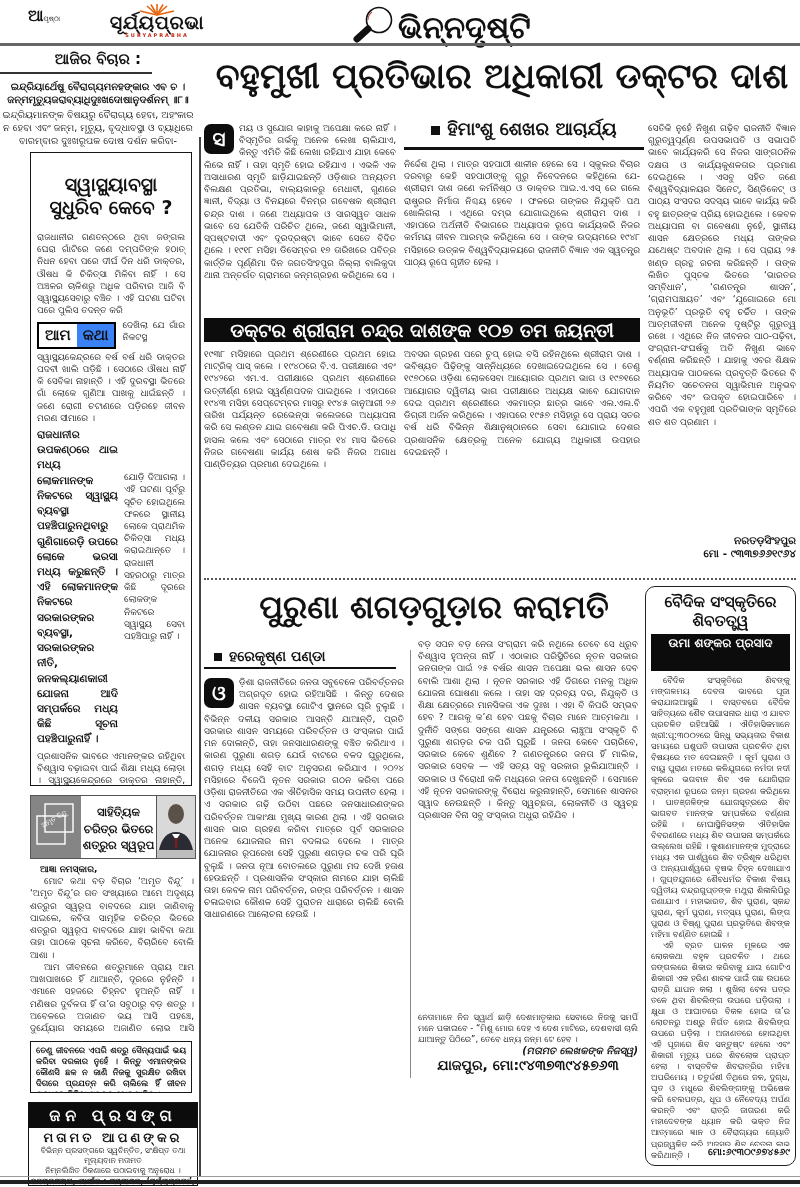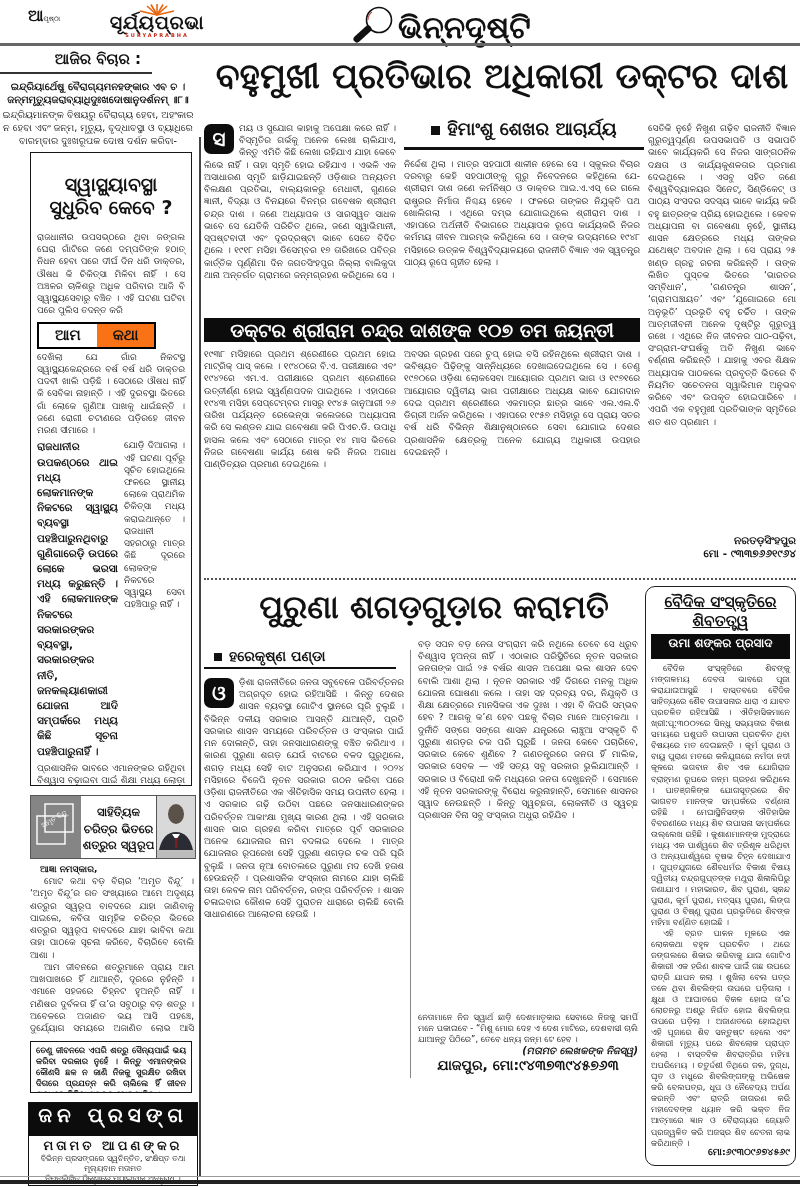--- a/index.html
+++ b/index.html
@@ -19,26 +19,26 @@
   
   .dropcap{float:left;width:30px;height:30px;background:#0d0d0d;color:#fff;border-radius:7px;
            font-size:20px;font-weight:bold;text-align:center;line-height:30px;margin:2px 5px 1px 0;}
   
   .blackbar{background:#0c0c0c;color:#ffffff;font-weight:bold;text-align:center;}
   
   .boxed{border:1.5px solid #161616;background:#fff;}
   .dotted-sep{border-top:2px dotted #555;height:0;}
   
   .amkatha{float:left;display:flex;border:2px solid #000;margin:3px 6px 2px 0;}
-  .amkatha span{padding:2px 16px;font-size:15px;font-weight:bold;line-height:19px;}
-  .amkatha .w2{background:#f97316;}
+  .amkatha span{padding:2px 6px;font-size:15px;font-weight:bold;line-height:19px;}
+  .amkatha .w2{background:#3b82f6;}
   
   .quoterow{display:flex;gap:6px;margin-top:3px;}
   .pullq{width:57%;font-size:10.5px;line-height:1.45;font-weight:bold;}
-  .qside{width:43%;}
+  .qside{width:43%;margin-top:44px;}
   
   .featban{display:flex;background:#8f8f8f;border:1px solid #555;}
   
   .bl-sq{display:inline-block;width:9px;height:9px;background:#111;margin-right:7px;}
 </style>
 </head>
 <body>
 
 <div id="page">
 
@@ -81,21 +81,21 @@
 
   <div class="abs ctr b" style="left:0;top:50px;width:196px;font-size:15px;">ଆଜିର ବିଚାର :</div>
   <div class="abs" style="left:0;top:72px;width:152px;height:2px;background:#333;"></div>
 
   <div class="abs ctr b" style="left:2px;top:80px;width:192px;font-size:10px;line-height:1.35;">ଇନ୍ଦ୍ରିୟାର୍ଥେଷୁ ବୈରାଗ୍ୟମନହଙ୍କାର ଏବ ଚ ।</div>
   <div class="abs ctr b" style="left:2px;top:93px;width:192px;font-size:10px;line-height:1.35;">ଜନ୍ମମୃତ୍ୟୁଜରାବ୍ୟାଧିଦୁଃଖଦୋଷାନୁଦର୍ଶନମ୍ ॥୮॥</div>
   <div class="abs ctr clip" style="left:2px;top:109px;width:192px;height:40px;font-size:9.6px;line-height:1.35;">ଇନ୍ଦ୍ରିୟମାନଙ୍କ ବିଷୟରୁ ବୈରାଗ୍ୟ ହେବା, ଅହଂକାର ନ ହେବା ଏବଂ ଜନ୍ମ, ମୃତ୍ୟୁ, ବୃଦ୍ଧାବସ୍ଥା ଓ ବ୍ୟାଧିରେ ବାରମ୍ବାର ଦୁଃଖରୂପକ ଦୋଷ ଦର୍ଶନ କରିବା-</div>
 
   <div class="abs boxed clip" style="left:30px;top:152px;width:162px;height:634px;padding:4px 6px;box-sizing:border-box;">
     <div class="ctr b" style="font-size:19px;padding:16px 0 12px;">ସ୍ୱାସ୍ଥ୍ୟାବସ୍ଥା ସୁଧୁରିବ କେବେ ?</div>
-    <div class="bodytxt just">ରାଜଧାନୀର ଉପସଭ୍ଠରେ ଥିବା ଜଙ୍ଗଲ ଘେରା ଗାଁଟିରେ ଜଣେ ଦମ୍ପତିଙ୍କ ହଠାତ୍ ନିଧନ ହେବା ପରେ ଦୀର୍ଘ ଦିନ ଧରି ଡାକ୍ତର, ଔଷଧ କି ଚିକିତ୍ସା ମିଳିବା ନାହିଁ । ସେ ଅଞ୍ଚଳର ଚାଳିଶରୁ ଅଧିକ ପରିବାର ଆଜି ବି ସ୍ୱାସ୍ଥ୍ୟସେବାରୁ ବଞ୍ଚିତ । ଏହି ଘଟଣା ଘଟିବା ପରେ ପୁଲିସ ତଦନ୍ତ କରି</div>
+    <div class="bodytxt just">ରାଜଧାନୀର ଗଣତନ୍ଠରେ ଥିବା ଜଙ୍ଗଲ ଘେରା ଗାଁଟିରେ ଜଣେ ଦମ୍ପତିଙ୍କ ହଠାତ୍ ନିଧନ ହେବା ପରେ ଦୀର୍ଘ ଦିନ ଧରି ଡାକ୍ତର, ଔଷଧ କି ଚିକିତ୍ସା ମିଳିବା ନାହିଁ । ସେ ଅଞ୍ଚଳର ଚାଳିଶରୁ ଅଧିକ ପରିବାର ଆଜି ବି ସ୍ୱାସ୍ଥ୍ୟସେବାରୁ ବଞ୍ଚିତ । ଏହି ଘଟଣା ଘଟିବା ପରେ ପୁଲିସ ତଦନ୍ତ କରି</div>
     <div style="margin-top:2px;">
       <div class="amkatha">
         <span>ଆମ</span>
           <span class="w2">କଥା</span>
       </div>
       <div class="bodytxt just">ଦେଖିଲା ଯେ ଗାଁର ନିକଟସ୍ଥ ସ୍ୱାସ୍ଥ୍ୟକେନ୍ଦ୍ରରେ ବର୍ଷ ବର୍ଷ ଧରି ଡାକ୍ତର ପଦବୀ ଖାଲି ପଡ଼ିଛି । ସେଠାରେ ଔଷଧ ନାହିଁ କି ସେବିକା ନାହାନ୍ତି । ଏହି ଦୁରବସ୍ଥା ଭିତରେ ଗାଁ ଲୋକେ ଗୁଣିଆ ପାଖକୁ ଧାଇଁଛନ୍ତି । ଜଣେ ରୋଗୀ ଚଟାଣରେ ପଡ଼ିରହେ ଜୀବନ ମରଣ ସୀମାରେ ।</div>
     </div>
     <div class="quoterow">
       <div class="pullq just">ରାଜଧାନୀର ଉପକଣ୍ଠରେ ଥାଇ ମଧ୍ୟ ଲୋକମାନଙ୍କ ନିକଟରେ ସ୍ୱାସ୍ଥ୍ୟ ବ୍ୟବସ୍ଥା ପହଞ୍ଚିପାରୁନଥିବାରୁ ଗୁଣିଗାରେଡ଼ି ଉପରେ ଲୋକେ ଭରସା ମଧ୍ୟ କରୁଛନ୍ତି । ଏହି ଲୋକମାନଙ୍କ ନିକଟରେ ସରକାରଙ୍କର ବ୍ୟବସ୍ଥା, ସରକାରଙ୍କର ନୀତି, ଜନକଲ୍ୟାଣକାରୀ ଯୋଜନା ଆଦି ସମ୍ପର୍କରେ ମଧ୍ୟ କିଛି ସୂଚନା ପହଞ୍ଚିପାରୁନାହିଁ ।</div>
       <div class="qside bodytxt just">ଯୋଡ଼ି ଦିଆଗଲା । ଏହି ଘଟଣା ପୂର୍ବରୁ ସୂଚିତ ହୋଇଥିଲେ ଫଳରେ ସ୍ଥାନୀୟ ଲୋକେ ପ୍ରାଥମିକ ଚିକିତ୍ସା ମଧ୍ୟ କରାଇଥାନ୍ତେ । ରାଜଧାନୀ ସହରଠାରୁ ମାତ୍ର କିଛି ଦୂରରେ ଲୋକଙ୍କ ନିକଟରେ ସ୍ୱାସ୍ଥ୍ୟ ସେବା ପହଞ୍ଚିପାରୁ ନାହିଁ ।</div>
@@ -131,21 +131,21 @@
     <div class="bodytxt b" style="padding-left:10px;">ଆଜ୍ଞା ନମସ୍କାର,</div>
     <div class="bodytxt just" style="text-indent:14px;">ମୋଟ କଥା ବଡ଼ ବିଚାର ‘ଅମୃତ ବିନ୍ଦୁ’ । ‘ଅମୃତ ବିନ୍ଦୁ’ର ଗତ ସଂଖ୍ୟାରେ ଆମେ ଅଦୃଶ୍ୟ ଶତ୍ରୁର ସ୍ୱରୂପ ବାବଦରେ ଯାହା ଜାଣିବାକୁ ପାଇଲେ, କବିତା ସାମୂହିକ ଚରିତ୍ର ଭିତରେ ଶତ୍ରୁର ସ୍ୱରୂପ ବାବଦରେ ଯାହା ଭାବିବା କଥା ତାହା ପାଠକେ ସୂଚନା କରିବେ, ବିଚାରିବେ ବୋଲି ଆଶା ।</div>
     <div class="bodytxt just" style="text-indent:14px;">ଆମ ଜୀବନରେ ଶତ୍ରୁମାନେ ପ୍ରାୟ ଆମ ଆଖପାଖରେ ହିଁ ଥାଆନ୍ତି, ଦୂରରେ ନୁହଁନ୍ତି । ଏମାନେ ସହଜରେ ଚିହ୍ନଟ ହୁଅନ୍ତି ନାହିଁ । ମଣିଷର ଦୁର୍ବଳତା ହିଁ ତା’ର ସବୁଠାରୁ ବଡ଼ ଶତ୍ରୁ । ଅବେଳରେ ଅଜାଣତ ଭୟ ଆସି ପହଞ୍ଚେ, ଦୁର୍ଯ୍ୟୋଗ ସମୟରେ ଅଜାଣିତ ଲୋଭ ଆସି ପହଞ୍ଚେ । ନିଜର ଦୁର୍ବଳତା ଉପରେ ବିଜୟ ଲାଭ କଲେ ହିଁ ବାହାର ଶତ୍ରୁକୁ ଜିତିହେବ । ଅନେକ ସମୟରେ ବନ୍ଧୁ ବେଶରେ ଆସୁଥିବା ବ୍ୟକ୍ତିଟି ବି ଶତ୍ରୁ ହୋଇପାରେ, ଯାହାର ମିଠା କଥା ଭିତରେ ବିଷ ଲୁଚି ରହିଥାଏ । ସାହିତ୍ୟର ଚରିତ୍ରମାନଙ୍କ ଭିତରେ ଏହି ସତ୍ୟ ବାରମ୍ବାର ପ୍ରତିଫଳିତ ହୋଇଛି । ରାମାୟଣ, ମହାଭାରତ ଠାରୁ ଆଧୁନିକ କଥାସାହିତ୍ୟ ପର୍ଯ୍ୟନ୍ତ ସବୁଠି ଶତ୍ରୁର ଏହି ବହୁରୂପୀ ଚେହେରା ଦେଖିବାକୁ ମିଳେ । ତେଣୁ ସତର୍କତା ହିଁ ଏକମାତ୍ର ରକ୍ଷାକବଚ ବୋଲି କହିଲେ ଭୁଲ ହେବ ନାହିଁ ।</div>
   </div>
 
   <div class="abs boxed clip" style="left:30px;top:1041px;width:162px;height:52px;padding:3px 5px;box-sizing:border-box;">
     <div class="smalltxt just b">ତେଣୁ ଜୀବନରେ ଏପରି ଶତ୍ରୁ ସୈନ୍ୟପାଇଁ ଭୟ କରିବା ଦରକାର ନୁହେଁ । କିନ୍ତୁ ଏମାନଙ୍କର କୌଣସି ଛଳ ନ ଜାଣି ନିଜକୁ ସୁରକ୍ଷିତ ରଖିବା ଦିଗରେ ପ୍ରଯତ୍ନ କରି ଚାଲିଲେ ହିଁ ଜୀବନ ଯୁଦ୍ଧରେ ଜିତିବା ସମ୍ଭବ ହୋଇପାରିବ ।</div>
   </div>
 
   <div class="abs clip" style="left:28px;top:1102px;width:168px;height:82px;border:1px solid #111;">
-    <div class="blackbar" style="height:33px;line-height:25px;font-size:20px;letter-spacing:5px;">ଜନ ପ୍ରସଙ୍ଗ</div>
+    <div class="blackbar" style="height:25px;line-height:25px;font-size:16px;letter-spacing:5px;">ଜନ ପ୍ରସଙ୍ଗ</div>
     <div class="ctr b" style="font-size:13px;letter-spacing:3px;margin-top:2px;">ମତାମତ ଆପଣଙ୍କର</div>
     <div class="ctr" style="font-size:7.8px;line-height:1.3;">ବିଭିନ୍ନ ପ୍ରସଙ୍ଗରେ ସ୍ୱଚିନ୍ତିତ, ସଂକ୍ଷିପ୍ତ ତଥା ମୂଲ୍ୟବାନ ମତାମତ</div>
     <div class="ctr" style="font-size:7.8px;line-height:1.3;">ନିମ୍ନଲିଖିତ ଠିକଣାରେ ପଠାଇବାକୁ ଅନୁରୋଧ ।</div>
     <div class="ctr b" style="font-size:8.2px;line-height:1.35;">ଜନପ୍ରସଙ୍ଗ, ମାର୍ଫତ : ସମ୍ପାଦକ, ‘ସୂର୍ଯ୍ୟପ୍ରଭା’, ୟୁନିଟ-୩, ଭୁବନେଶ୍ୱର</div>
 
   </div>
 
   <div class="abs ctr b clip" style="left:208px;top:56px;width:588px;height:58px;font-size:35px;white-space:nowrap;">ବହୁମୁଖୀ ପ୍ରତିଭାର ଅଧିକାରୀ ଡକ୍ଟର ଦାଶ</div>
 
   <div class="abs" style="left:404px;top:118px;width:240px;">
@@ -186,22 +186,22 @@
 
   <div class="abs clip bodytxt just" style="left:418px;top:638px;width:220px;height:374px;">ବଡ଼ ସପନ ବଡ଼ ନେତା ସଂଗ୍ରାମ କରି ନଥିଲେ ତେବେ ସେ ଧ୍ରୁବ ବିଶ୍ୱାସ ହୁଅନ୍ତା ନାହିଁ । ଏଠାକାର ପରିସ୍ଥିତିରେ ନୂତନ ସରକାର ଜନତାଙ୍କ ପାଇଁ ୨୫ ବର୍ଷର ଶାସନ ଅପେକ୍ଷା ଭଲ ଶାସନ ଦେବ ବୋଲି ଆଶା ଥିଲା । ନୂତନ ସରକାର ଏହି ଦିଗରେ ମନକୁ ଅଧିକ ଯୋଜନା ଘୋଷଣା କଲେ । ତାହା ସହ ଦ୍ରବ୍ୟ ଦର, ନିଯୁକ୍ତି ଓ ଶିକ୍ଷା କ୍ଷେତ୍ରରେ ମାନସିକତା ଏକ ଦୁଃଖ । ଏହା ବି କିପରି ସମ୍ଭବ ହେବ ? ଆଗକୁ କ’ଣ ହେବ ପଛକୁ ବିଚାର ମାନେ ଆତ୍ମକଥା । ଦୁର୍ନୀତି ସଙ୍ଗେ ସଙ୍ଗେ ଶାସନ ଯନ୍ତ୍ରରେ ଲାଞ୍ଚୁଆ ସଂସ୍କୃତି ବି ପୁରୁଣା ଶଗଡ଼ର ଚକ ପରି ଘୂରୁଛି । ଜନତା କେବେ ପଚାରିବେ, ସରକାର କେବେ ଶୁଣିବେ ? ଗଣତନ୍ତ୍ରରେ ଜନତା ହିଁ ମାଲିକ, ସରକାର ସେବକ — ଏହି ସତ୍ୟ ସବୁ ସରକାର ଭୁଲିଯାଆନ୍ତି । ସରକାର ଓ ବିରୋଧୀ କଳି ମଧ୍ୟରେ ଜନତା ଦେଖୁଛନ୍ତି । ସେମାନେ ଏହି ନୂତନ ସରକାରଙ୍କୁ ବିରୋଧ କରୁନାହାନ୍ତି, ସେମାନେ ଶାସନର ସ୍ୱାଦ ନେଉଛନ୍ତି । କିନ୍ତୁ ସ୍ୱଚ୍ଛତା, ଲୋକନୀତି ଓ ସ୍ୱଚ୍ଛ ପ୍ରଶାସନ ବିନା ସବୁ ସଂସ୍କାର ଅଧୁରା ରହିଯିବ ।</div>
 
   <div class="abs" style="left:418px;top:1012px;width:220px;height:66px;background:#fff;">
     <div class="smalltxt just">ନେତାମାନେ ନିଜ ସ୍ୱାର୍ଥ ଛାଡ଼ି ଦେଶମାତୃକାର ସେବାରେ ନିଜକୁ ସମର୍ପି ମନେ ପକାଇବେ - “ମିଶୁ ମୋର ଦେହ ଏ ଦେଶ ମାଟିରେ, ଦେଶବାସୀ ଚାଲି ଯାଆନ୍ତୁ ପିଠିରେ”, ତେବେ ଧନ୍ୟ ଜନ୍ମ ଟେ ହେବ ।</div>
     <div class="b" style="font-size:9.8px;font-style:italic;text-align:right;">(ମତାମତ ଲେଖକଙ୍କ ନିଜସ୍ୱ)</div>
     <div class="b" style="font-size:14px;text-align:center;">ଯାଜପୁର, ମୋ:୯୪୩୭୩୯୪୫୭୬୩</div>
   </div>
 
   <div class="abs clip" style="left:645px;top:586px;width:151px;height:580px;border:1.5px solid #222;border-radius:10px;padding:4px 5px;box-sizing:border-box;">
-    <div class="ctr b" style="font-size:15.5px;line-height:1.2;padding:2px 0 4px;text-decoration:underline;">ବୈଦିକ ସଂସ୍କୃତିରେ ଶିବତତ୍ତ୍ୱ</div>
-    <div class="blackbar" style="height:25px;line-height:19px;font-size:12px;margin-bottom:4px;">ଉମା ଶଙ୍କର ପ୍ରସାଦ</div>
+    <div class="ctr b" style="font-size:15.5px;line-height:1.2;padding:2px 0 4px;">ବୈଦିକ ସଂସ୍କୃତିରେ ଶିବତତ୍ତ୍ୱ</div>
+    <div class="blackbar" style="height:37px;line-height:19px;font-size:12px;margin-bottom:4px;">ଉମା ଶଙ୍କର ପ୍ରସାଦ</div>
     <div class="smalltxt just" style="text-indent:12px;">ବୈଦିକ ସଂସ୍କୃତିରେ ଶିବଙ୍କୁ ମଙ୍ଗଳମୟ ଦେବତା ଭାବରେ ପୂଜା କରାଯାଇଆସୁଛି । ବାସ୍ତବରେ ବୈଦିକ ସାହିତ୍ୟରେ ଶୈବ ଉପାସନାର ଧାରା ଏ ଯାବତ ପ୍ରଚଳିତ ରହିଆସିଛି । ଐତିହାସିକମାନେ ଖ୍ରୀ:ପୂ:୩୦୦୨ରେ ସିନ୍ଧୁ ସଭ୍ୟତାର ବିକାଶ ସମୟରେ ପଶୁପତି ଉପାସନା ପ୍ରଚଳିତ ଥିବା ବିଷୟରେ ମତ ଦେଇଛନ୍ତି । କୂର୍ମ ପୁରାଣ ଓ ବାୟୁ ପୁରାଣ ମତରେ କଳିଯୁଗରେ ନର୍ମଦା ନଦୀ କୂଳରେ ଭଗବାନ ଶିବ ଏକ ଯୋଗିରାଜ ବ୍ରାହ୍ମଣ ରୂପରେ ଜନ୍ମ ଗ୍ରହଣ କରିଥିଲେ । ପାତଞ୍ଜଳିଙ୍କ ଯୋଗସୂତ୍ରରେ ଶିବ ଭାଗବତ ମାନଙ୍କ ସମ୍ପର୍କରେ ବର୍ଣ୍ଣନା ରହିଛି । ମେଘାସ୍ଥିନିସଙ୍କ ଐତିହାସିକ ବିବରଣୀରେ ମଧ୍ୟ ଶିବ ଉପାସନା ସମ୍ପର୍କରେ ଉଲ୍ଲେଖ ରହିଛି । କୁଶାଣମାନଙ୍କ ମୁଦ୍ରାରେ ମଧ୍ୟ ଏକ ପାର୍ଶ୍ୱରେ ଶିବ ତ୍ରିଶୂଳ ଧରିଥିବା ଓ ଅନ୍ୟପାର୍ଶ୍ୱରେ ବୃଷଭ ଚିହ୍ନ ଦେଖାଯାଏ । ଗୁପ୍ତଯୁଗରେ ଶୈବଧର୍ମର ବିକାଶ ବିଷୟ ଦ୍ୱିତୀୟ ଚନ୍ଦ୍ରଗୁପ୍ତଙ୍କ ମଥୁରା ଶିଳାଲିପିରୁ ଜଣାଯାଏ । ମହାଭାରତ, ଶିବ ପୁରାଣ, ସ୍କନ୍ଦ ପୁରାଣ, କୂର୍ମ ପୁରାଣ, ମତ୍ସ୍ୟ ପୁରାଣ, ଲିଙ୍ଗ ପୁରାଣ ଓ ବିଷ୍ଣୁ ପୁରାଣ ପ୍ରଭୃତିରେ ଶିବଙ୍କ ମହିମା ବର୍ଣ୍ଣିତ ହୋଇଛି ।</div>
     <div class="smalltxt just" style="text-indent:12px;">ଏହି ବ୍ରତ ପାଳନ ମୂଳରେ ଏକ ଲୋକକଥା ବହୁଳ ପ୍ରଚଳିତ । ଥରେ ଜଙ୍ଗଲରେ ଶିକାର କରିବାକୁ ଯାଇ ଗୋଟିଏ ଶିକାରୀ ଏକ ହରିଣ ଶାବକ ପାଇଁ ଗଛ ଉପରେ ରାତ୍ରି ଯାପନ କଲା । ଶୁଖିଲା ବେଲ ପତ୍ର ତଳେ ଥିବା ଶିବଲିଙ୍ଗ ଉପରେ ପଡ଼ିଗଲା । କ୍ଷୁଧା ଓ ଆଘାତରେ ବିକଳ ହୋଇ ତା’ର ଲୋଚନରୁ ଅଶ୍ରୁ ନିର୍ଗତ ହୋଇ ଶିବଲିଙ୍ଗ ଉପରେ ପଡ଼ିଲା । ଅଜାଣତରେ ହୋଇଥିବା ଏହି ପୂଜାରେ ଶିବ ସନ୍ତୁଷ୍ଟ ହେଲେ ଏବଂ ଶିକାରୀ ମୃତ୍ୟୁ ପରେ ଶିବଲୋକ ପ୍ରାପ୍ତ ହେଲା । ବାସ୍ତବିକ ଶିବରାତ୍ରିର ମହିମା ଅପରିମେୟ । ଚତୁର୍ଦ୍ଦଶୀ ତିଥିରେ ଜଳ, ଦୁଗ୍ଧ, ଘୃତ ଓ ମଧୁରେ ଶିବଲିଙ୍ଗଙ୍କୁ ଅଭିଷେକ କରି ବେଲପତ୍ର, ଧୂପ ଓ ନୈବେଦ୍ୟ ଅର୍ପଣ କରନ୍ତି ଏବଂ ରାତ୍ରି ଜାଗରଣ କରି ମହାଦେବଙ୍କ ଧ୍ୟାନ କରି ଭକ୍ତ ନିଜ ଆତ୍ମାରେ ଜ୍ଞାନ ଓ ବୈରାଗ୍ୟର ଜ୍ୟୋତି ପ୍ରଜ୍ୱଳିତ କରି ଅଜସ୍ର ଶିବ ଚେତନା ଲାଭ କରିଥାନ୍ତି ।</div>
   </div>
   <div class="abs b" style="left:690px;top:1146px;width:100px;background:#fff;text-align:right;font-size:9.5px;">ମୋ:୬୯୩୦୯୬୭୪୫୬୯</div>
 
   <div class="abs" style="left:0;top:1176px;width:800px;height:1px;background:#999;"></div>
   <div class="abs" style="left:0;top:1180px;width:800px;height:4px;background:#222;"></div>
 
 </div>
 

